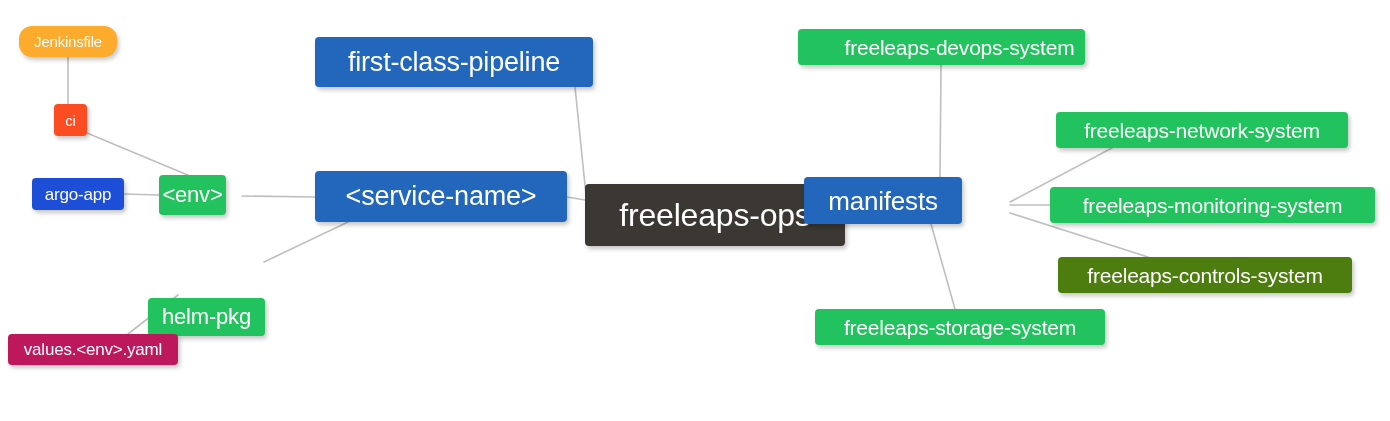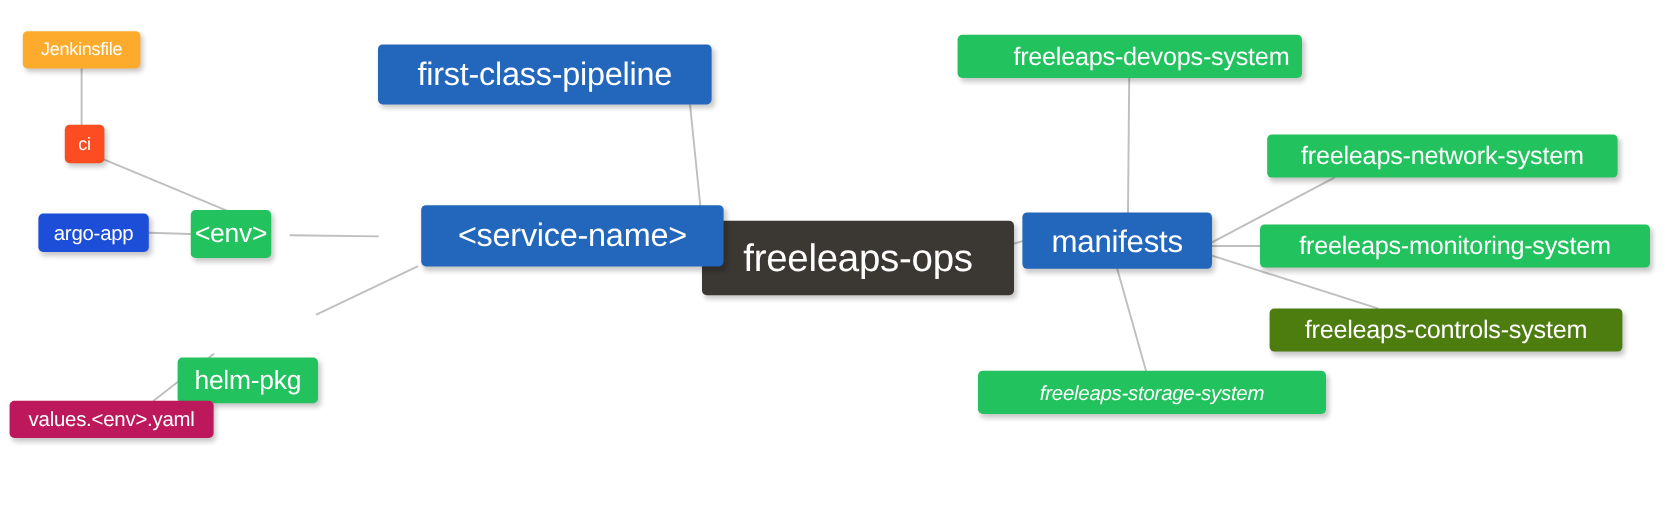--- a/index.html
+++ b/index.html
@@ -44,20 +44,21 @@
     margin-top: 12px;
   }
   .node.lvl1-blue {
     background: #2267bb;
   }
   .node.lvl2-green {
     background: #22c35e;
   }
   .node.lvl2-orange {
     background: #fdab2c;
+    border-radius: 13px;
   }
   .node.lvl3-red {
     background: #fb4c22;
   }
 </style>
 </head>
 <body>
 
 <div id="canvas">
   <svg id="edges" viewBox="0 0 1390 421" xmlns="http://www.w3.org/2000/svg">
@@ -72,27 +73,27 @@
       <line x1="178" y1="295" x2="128" y2="334" stroke="#bfbfbf" stroke-width="1.6" stroke-linecap="round"></line>
       <line x1="940" y1="177" x2="941" y2="65" stroke="#bfbfbf" stroke-width="1.6" stroke-linecap="round"></line>
       <line x1="1010" y1="202" x2="1112" y2="148" stroke="#bfbfbf" stroke-width="1.6" stroke-linecap="round"></line>
       <line x1="1010" y1="205" x2="1050" y2="205" stroke="#bfbfbf" stroke-width="1.6" stroke-linecap="round"></line>
       <line x1="1010" y1="213" x2="1148" y2="257" stroke="#bfbfbf" stroke-width="1.6" stroke-linecap="round"></line>
       <line x1="931" y1="224" x2="955" y2="309" stroke="#bfbfbf" stroke-width="1.6" stroke-linecap="round"></line>
     </svg>
   <div id="node-layer">
       <div class="node root" style="left: 585px; top: 172px; width: 260px; height: 62px; font-size: 32px; background: rgb(59, 55, 51);">freeleaps-ops</div>
       <div class="node lvl1-blue" style="left: 315px; top: 37px; width: 278px; height: 50px; font-size: 27px; background: rgb(34, 103, 187);">first-class-pipeline</div>
-      <div class="node lvl1-blue" style="left: 315px; top: 171px; width: 252px; height: 51px; font-size: 27px; background: rgb(34, 103, 187); margin-left: 36px;">&lt;service-name&gt;</div>
-      <div class="node lvl1-blue" style="left: 852px; top: 177px; width: 158px; height: 47px; font-size: 26px; background: rgb(34, 103, 187);">manifests</div>
+      <div class="node lvl1-blue" style="left: 315px; top: 171px; width: 252px; height: 51px; font-size: 27px; background: rgb(34, 103, 187);">&lt;service-name&gt;</div>
+      <div class="node lvl1-blue" style="left: 804px; top: 177px; width: 158px; height: 47px; font-size: 26px; background: rgb(34, 103, 187);">manifests</div>
       <div class="node lvl2-green" style="left: 159px; top: 175px; width: 67px; height: 40px; font-size: 22px; background: rgb(34, 195, 94);">&lt;env&gt;</div>
       <div class="node lvl2-green" style="left: 148px; top: 258px; width: 117px; height: 38px; font-size: 22px; background: rgb(34, 195, 94); margin-top: 40px;">helm-pkg</div>
       <div class="node lvl2-orange" style="left: 19px; top: 26px; width: 98px; height: 31px; font-size: 15px; background: rgb(253, 171, 44);">Jenkinsfile</div>
       <div class="node lvl3-red" style="left: 54px; top: 104px; width: 33px; height: 32px; font-size: 15px; background: rgb(251, 76, 34);">ci</div>
       <div class="node lvl3-red" style="left: 32px; top: 178px; width: 92px; height: 32px; font-size: 17px; background: #1d4ed8;">argo-app</div>
       <div class="node lvl3-red" style="left: 8px; top: 334px; width: 170px; height: 31px; font-size: 17px; background: #be185d;">values.&lt;env&gt;.yaml</div>
       <div class="node lvl2-green" style="left: 798px; top: 29px; width: 287px; height: 36px; font-size: 21px; background: rgb(34, 195, 94); padding-left: 36px;">freeleaps-devops-system</div>
       <div class="node lvl2-green" style="left: 1056px; top: 112px; width: 292px; height: 36px; font-size: 21px; background: rgb(34, 195, 94);">freeleaps-network-system</div>
       <div class="node lvl2-green" style="left: 1050px; top: 187px; width: 325px; height: 36px; font-size: 21px; background: rgb(34, 195, 94);">freeleaps-monitoring-system</div>
       <div class="node lvl2-green" style="left: 1058px; top: 257px; width: 294px; height: 36px; font-size: 21px; background: #4d7c0f;">freeleaps-controls-system</div>
-      <div class="node lvl2-green" style="left: 815px; top: 309px; width: 290px; height: 36px; font-size: 17px; background: rgb(34, 195, 94); font-style: italic;">freeleaps-storage-system</div>
+      <div class="node lvl2-green" style="left: 815px; top: 309px; width: 290px; height: 36px; font-size: 21px; background: rgb(34, 195, 94);">freeleaps-storage-system</div>
     </div>
 </div>
 
 </body></html>

